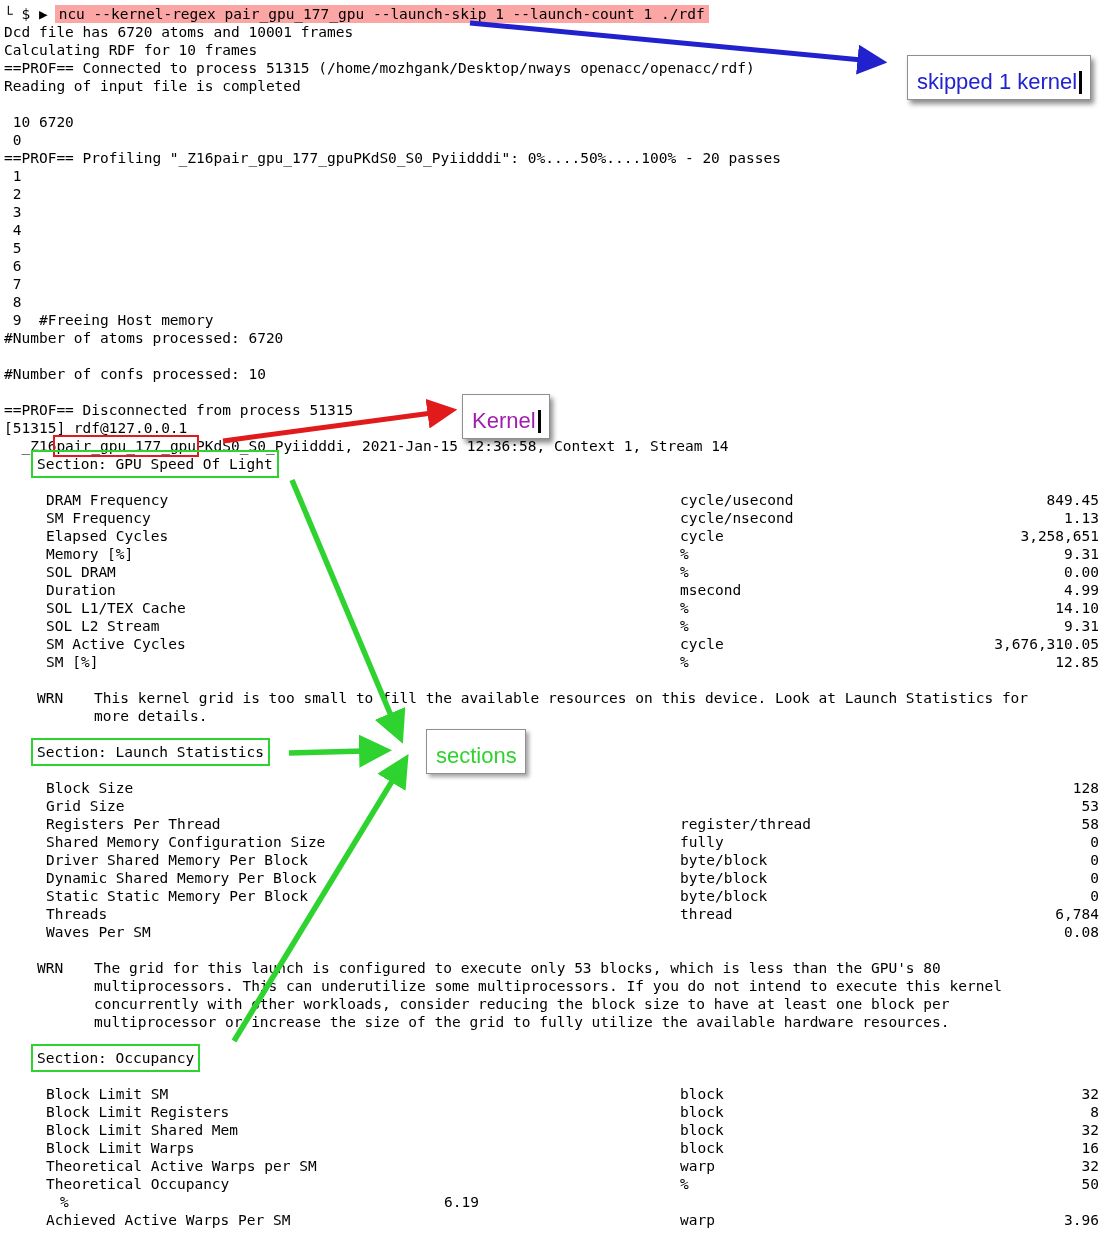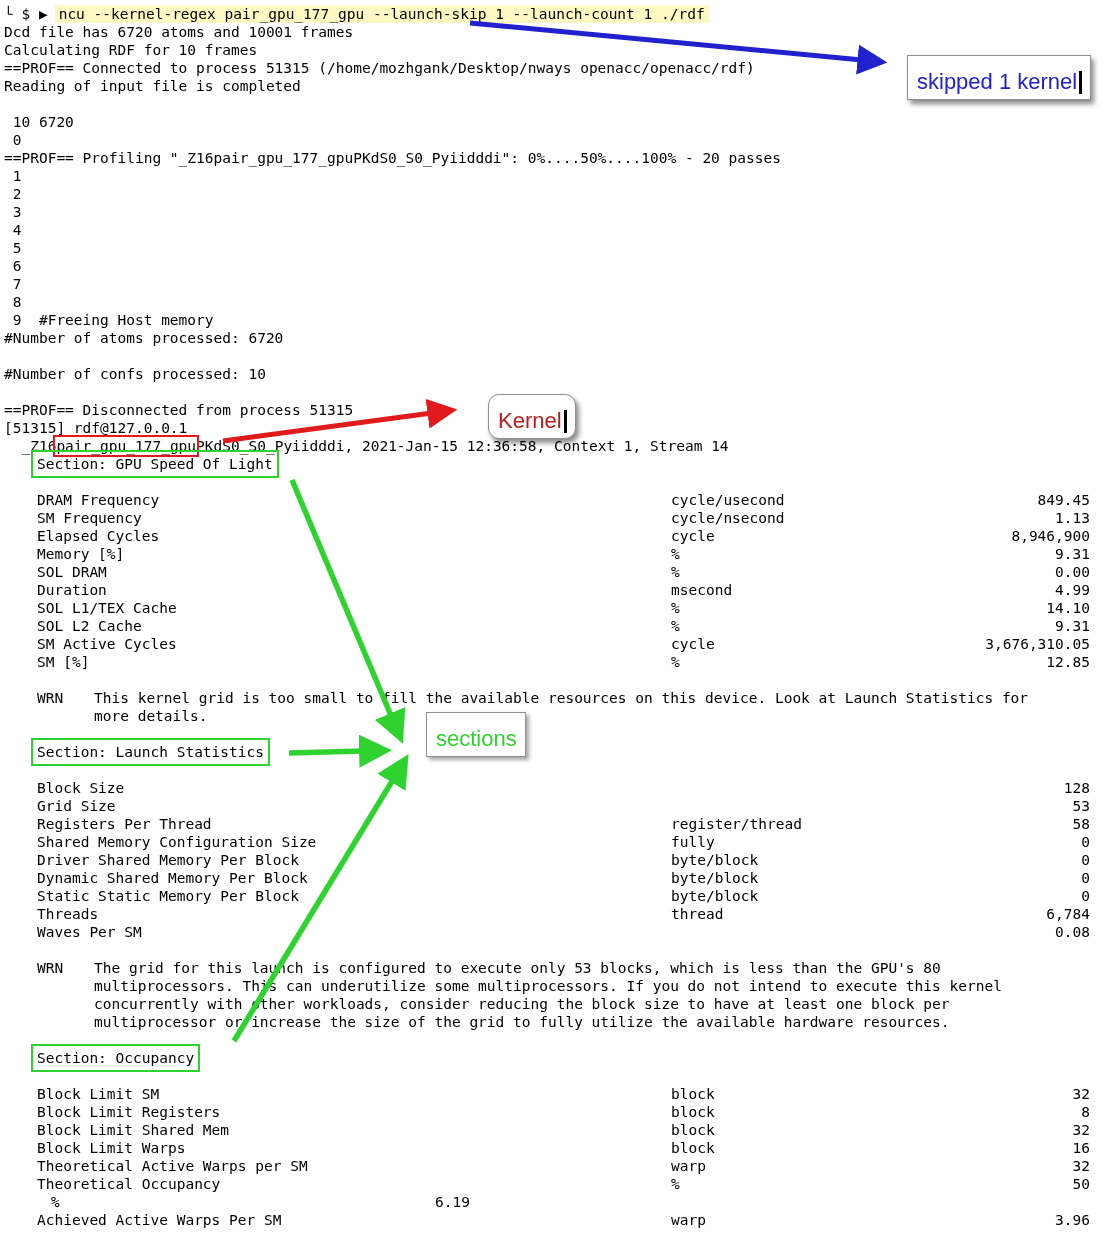--- a/index.html
+++ b/index.html
@@ -3,25 +3,25 @@
 <meta charset="utf-8">
 <style>
   html,body{margin:0;padding:0;}
   body{
     width:1113px;height:1247px;background:#ffffff;position:relative;overflow:hidden;
     font-family:"DejaVu Sans Mono",monospace;font-size:14.5px;line-height:18px;color:#000;
   }
   #term{position:absolute;top:5px;left:4px;width:1105px;}
   .line,pre.blk,pre.kline{margin:0;font:inherit;white-space:pre;}
   .prompt{margin-right:7px;}
-  .hl{background:#fef9c3;padding:1px 4px;}
+  .hl{background:#fca5a5;padding:1px 4px;}
   .rbox{outline:2.5px solid #e11b1b;outline-offset:1px;}
   .gbox{outline:2.5px solid #2fd32f;outline-offset:4px;}
   .secline{margin-left:33px;height:18px;}
-  .table{margin-left:33px;width:1053px;}
+  .table{margin-left:42px;width:1053px;}
   .trow{display:flex;height:18px;}
   .c1{flex:1;overflow:hidden;}
   .c2{width:150px;text-align:left;margin-left:14px;}
   .c3{width:255px;text-align:right;margin-left:14px;}
   .dashrow{display:flex;height:18px;align-items:center;}
   .dash{height:2px;width:100%;background:repeating-linear-gradient(90deg,#000 0 4px,transparent 4px 9px);}
   .dcell1{flex:1;}
   .dcell2{width:150px;margin-left:14px;}
   .dcell3{width:255px;margin-left:14px;}
   .wrn{display:flex;margin-left:33px;}
@@ -30,22 +30,22 @@
   .sp{height:18px;}
   
   #overlay{position:absolute;left:0;top:0;width:1113px;height:1247px;pointer-events:none;z-index:5;}
   .label-box{
     position:absolute;z-index:6;background:#fff;border:1px solid #8f8f8f;
     box-shadow:3px 4px 5px rgba(0,0,0,0.45);
     font-family:"Liberation Sans","DejaVu Sans",sans-serif;font-size:22px;line-height:26px;
     padding:13px 8px 4px 9px;white-space:nowrap;
   }
   #skipped-box{left:907px;top:55px;color:#2222cf;}
-  #kernel-box{left:488px;top:394px;color:#b91c1c;border-radius:11px;}
-  #sections-box{left:426px;top:712px;color:#2fd32f;box-shadow:3px 3px 4px rgba(0,0,0,0.35);}
+  #kernel-box{left:462px;top:394px;color:#a21caf;}
+  #sections-box{left:426px;top:729px;color:#2fd32f;box-shadow:3px 3px 4px rgba(0,0,0,0.35);}
   .caret{display:inline-block;width:3px;height:23px;background:#000;vertical-align:text-bottom;margin-left:2px;}
 </style>
 </head>
 <body>
 
 <div id="term">
 
   <div class="line"><span class="prompt">└ $ ▶</span><span class="hl">ncu --kernel-regex pair_gpu_177_gpu --launch-skip 1 --launch-count 1 ./rdf</span></div>
 
   <pre class="blk">Dcd file has 6720 atoms and 10001 frames
@@ -90,21 +90,21 @@
           <span class="c3">849.45</span>
         </div>
         <div class="trow">
           <span class="c1">SM Frequency</span>
           <span class="c2">cycle/nsecond</span>
           <span class="c3">1.13</span>
         </div>
         <div class="trow">
           <span class="c1">Elapsed Cycles</span>
           <span class="c2">cycle</span>
-          <span class="c3">8,946,900</span>
+          <span class="c3">3,258,651</span>
         </div>
         <div class="trow">
           <span class="c1">Memory [%]</span>
           <span class="c2">%</span>
           <span class="c3">9.31</span>
         </div>
         <div class="trow">
           <span class="c1">SOL DRAM</span>
           <span class="c2">%</span>
           <span class="c3">0.00</span>
@@ -113,21 +113,21 @@
           <span class="c1">Duration</span>
           <span class="c2">msecond</span>
           <span class="c3">4.99</span>
         </div>
         <div class="trow">
           <span class="c1">SOL L1/TEX Cache</span>
           <span class="c2">%</span>
           <span class="c3">14.10</span>
         </div>
         <div class="trow">
-          <span class="c1">SOL L2 Cache</span>
+          <span class="c1">SOL L2 Stream</span>
           <span class="c2">%</span>
           <span class="c3">9.31</span>
         </div>
         <div class="trow">
           <span class="c1">SM Active Cycles</span>
           <span class="c2">cycle</span>
           <span class="c3">3,676,310.05</span>
         </div>
         <div class="trow">
           <span class="c1">SM [%]</span>

